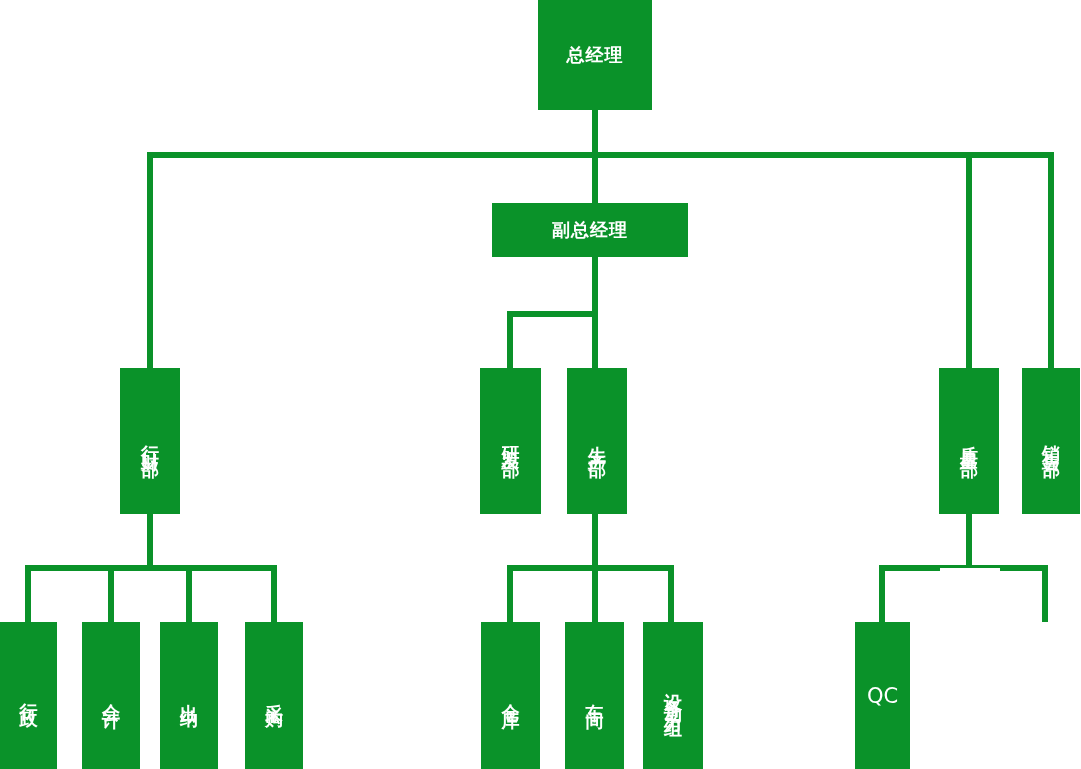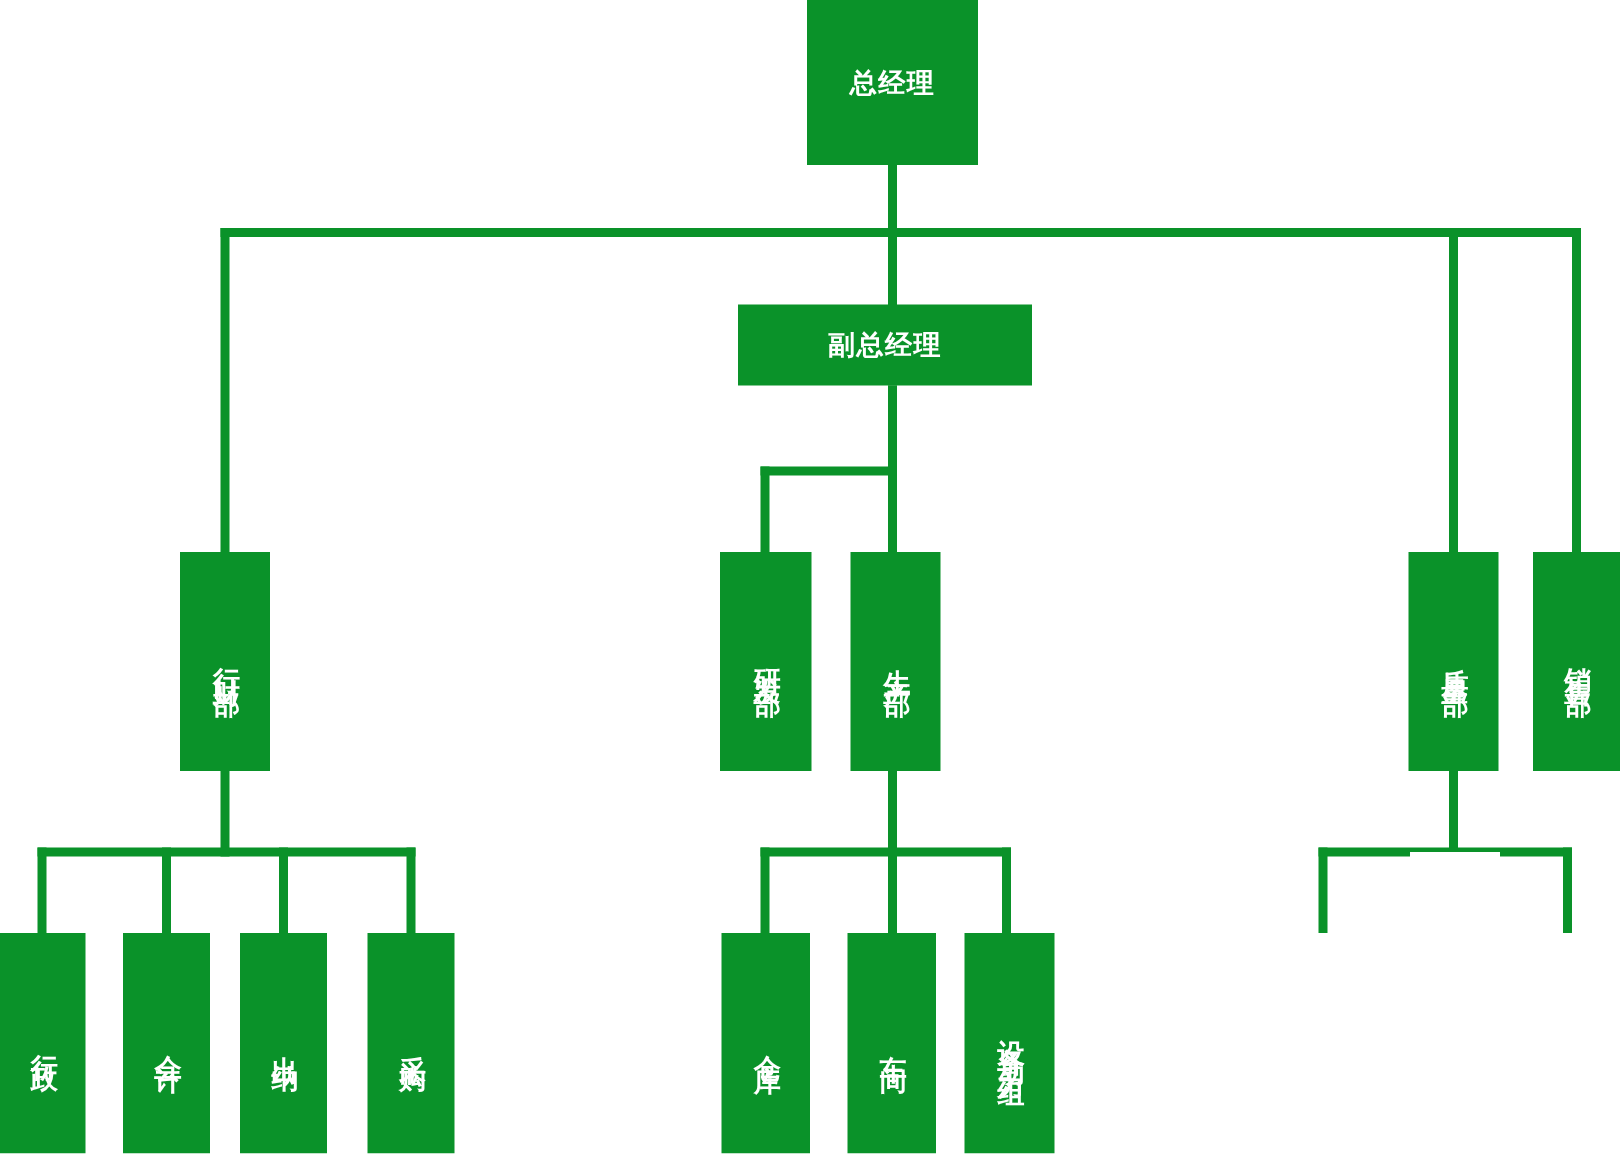--- a/index.html
+++ b/index.html
@@ -118,14 +118,17 @@
   </div>
   <div class="node vertical" style="left:481px; top:622px; width:59px; height:147px;">
     <span>仓库</span>
   </div>
   <div class="node vertical" style="left:565px; top:622px; width:59px; height:147px;">
     <span>车间</span>
   </div>
   <div class="node vertical" style="left:643px; top:622px; width:60px; height:147px;">
     <span>设备动力组</span>
   </div>
+  <div class="node latin" style="left:855px; top:622px; width:55px; height:147px;">
+    <span>QC</span>
+  </div>
 
 </div>
 
 </body></html>

